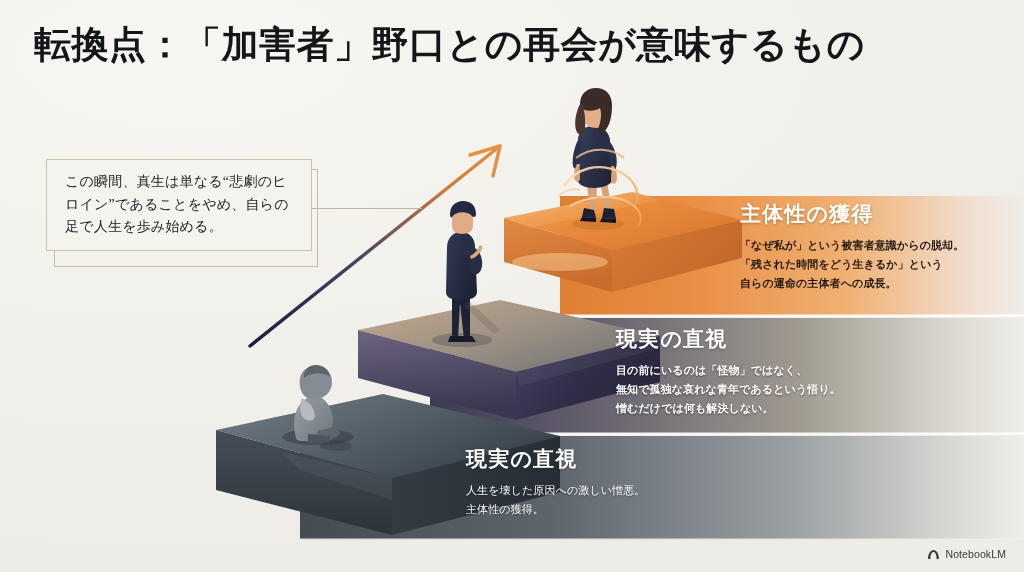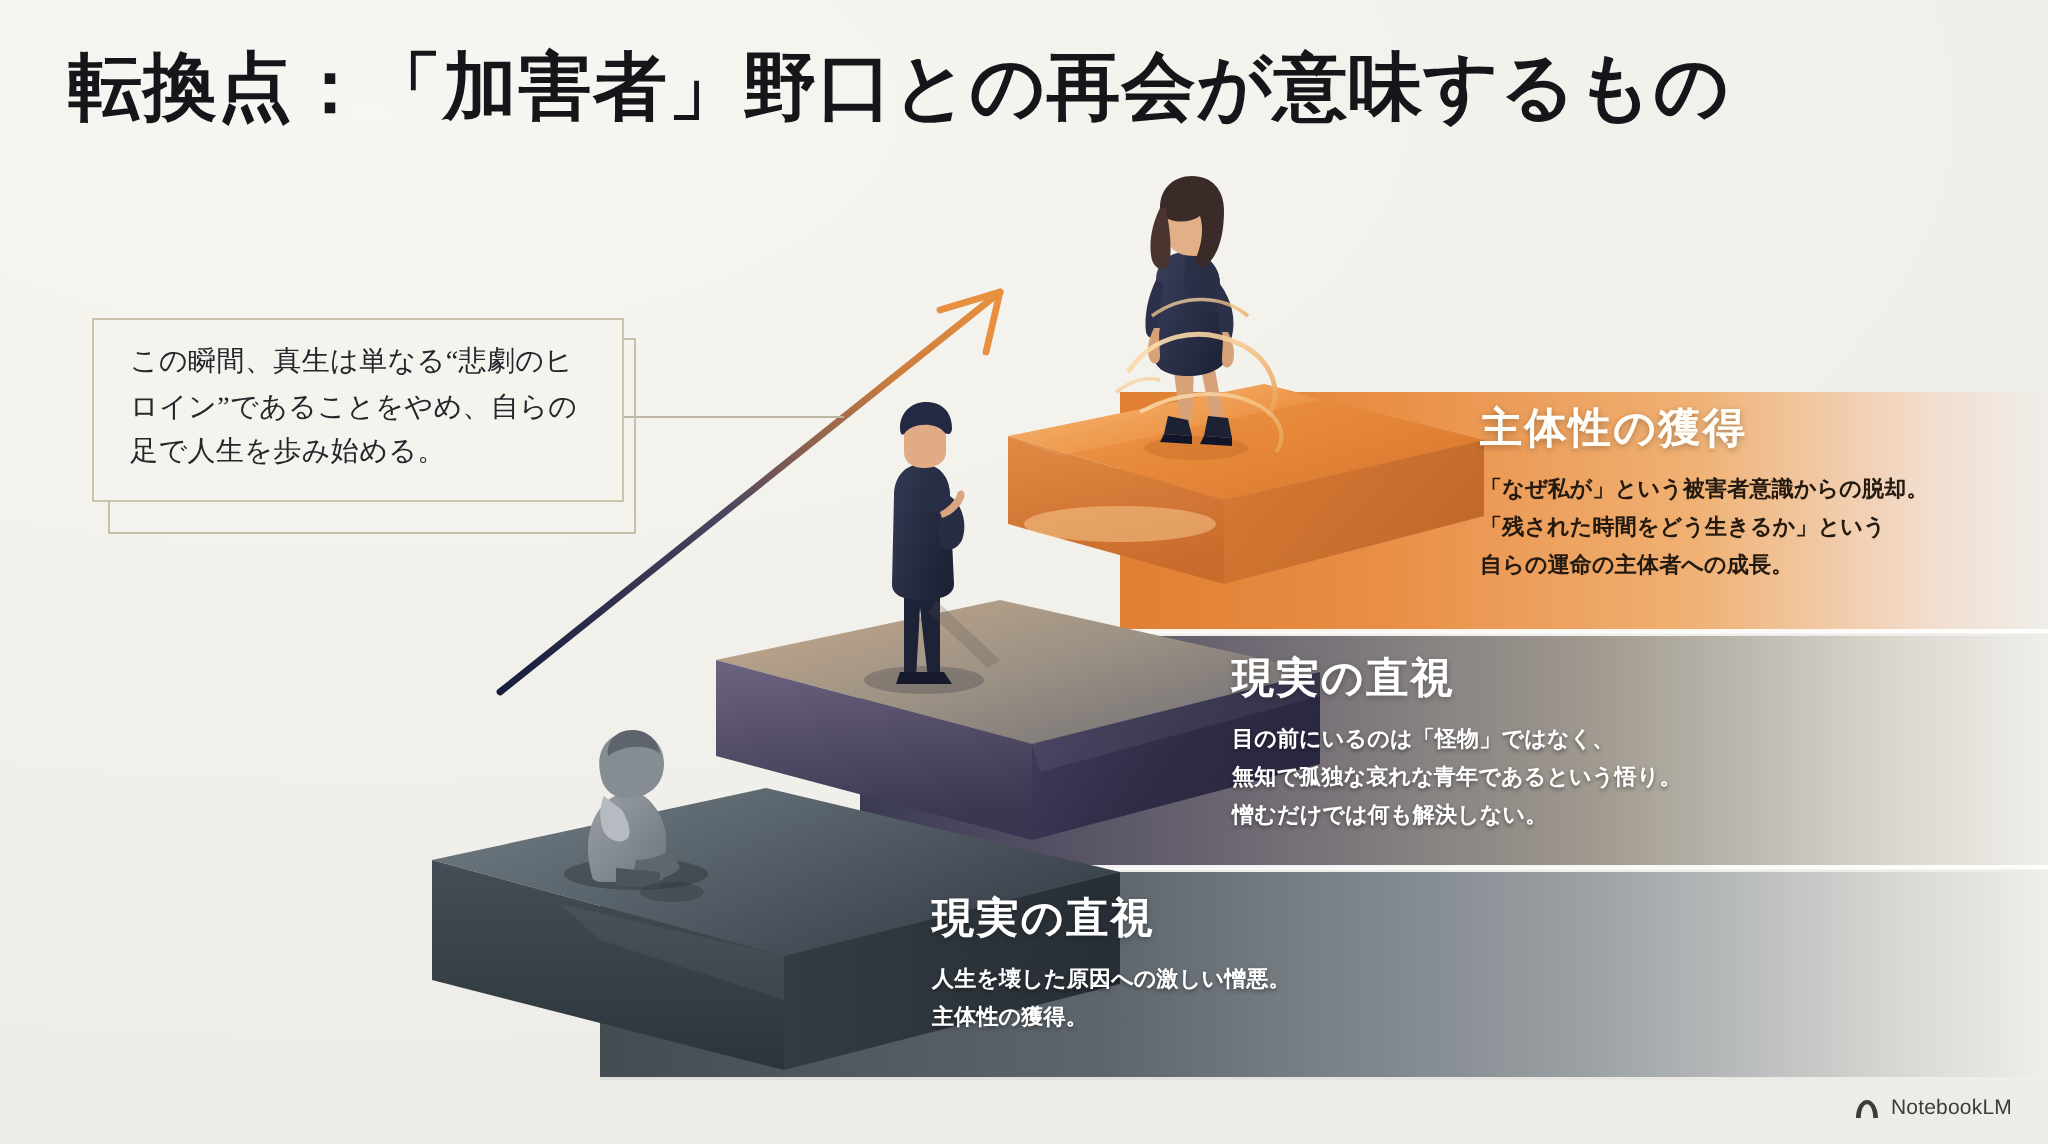--- a/index.html
+++ b/index.html
@@ -59,21 +59,21 @@
     font-family:"Liberation Sans","DejaVu Sans",sans-serif;
   }
   #panel-top{left:740px;top:200px;width:270px;}
   #panel-top h3{color:#fffdf8;}
   #panel-top p{color:#241a10;font-weight:700;}
   #panel-mid{left:616px;top:325px;width:300px;}
   #panel-mid h3{color:#ffffff;}
   #panel-mid p{color:#ffffff;font-weight:600;text-shadow:0 1px 2px rgba(0,0,0,.45);}
   #panel-bot{left:466px;top:445px;width:330px;}
   #panel-bot h3{color:#ffffff;}
-  #panel-bot p{color:#ffffff;font-weight:700;text-shadow:0 1px 2px rgba(0,0,0,.45);}
+  #panel-bot p{color:#ffffff;font-weight:400;text-shadow:0 1px 2px rgba(0,0,0,.45);}
   
   .watermark{
     position:absolute;right:18px;bottom:12px;
     display:flex;align-items:flex-end;gap:5px;
     font-family:"Liberation Sans","DejaVu Sans",sans-serif;
     font-size:10.5px;color:#3c3c3c;letter-spacing:.1px;
   }
 </style>
 </head>
 <body>

